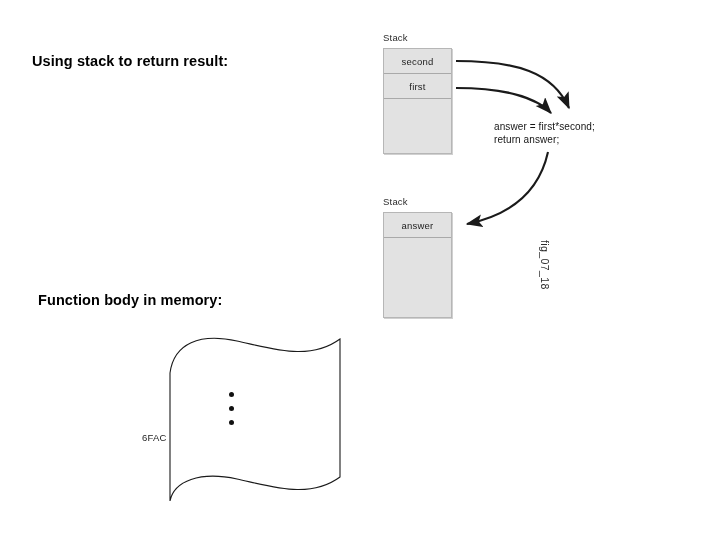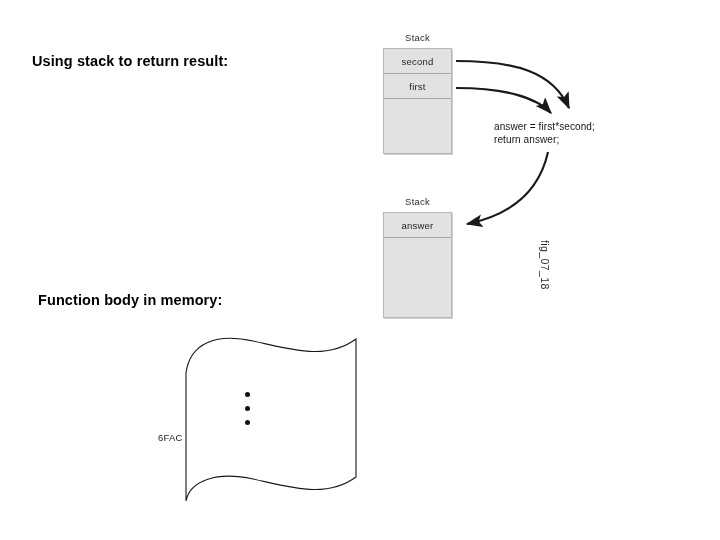--- a/index.html
+++ b/index.html
@@ -32,21 +32,21 @@
     white-space: nowrap;
   }
   #heading-stack-result { left: 32px; top: 53px; }
   #heading-function-body { left: 38px; top: 292px; }
 
   
   .stack-group { position: absolute; }
   .stack-caption {
     position: absolute;
     width: 100%;
-    text-align: center;
+    text-align: left;
     font-size: 9.5px;
     color: #2b2b2b;
     top: -16px;
     left: 0;
     letter-spacing: 0.2px;
   }
   .stack-box {
     position: absolute;
     left: 0;
     top: 0;
@@ -104,21 +104,21 @@
     position: absolute;
     left: 0; top: 0;
     width: 720px;
     height: 540px;
     pointer-events: none;
   }
 
   
   #memory-banner-layer {
     position: absolute;
-    left: 158px;
+    left: 142px;
     top: 325px;
     width: 220px;
     height: 190px;
   }
   #banner-address {
     position: absolute;
     left: 0px;
     top: 107px;
     font-size: 9.5px;
     color: #1d1d1d;

